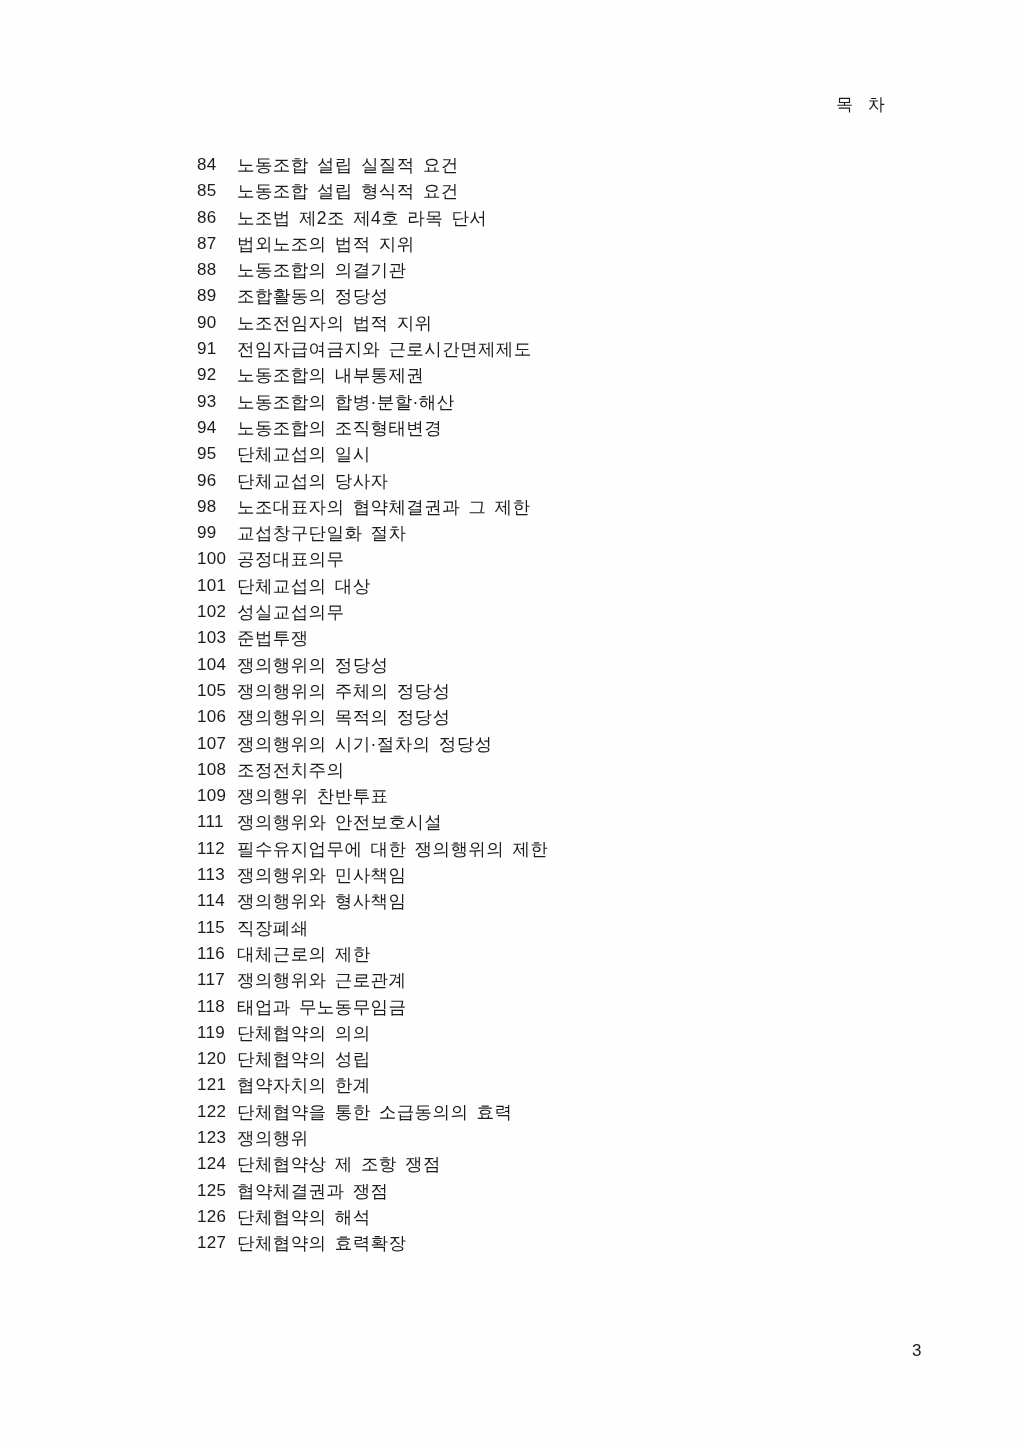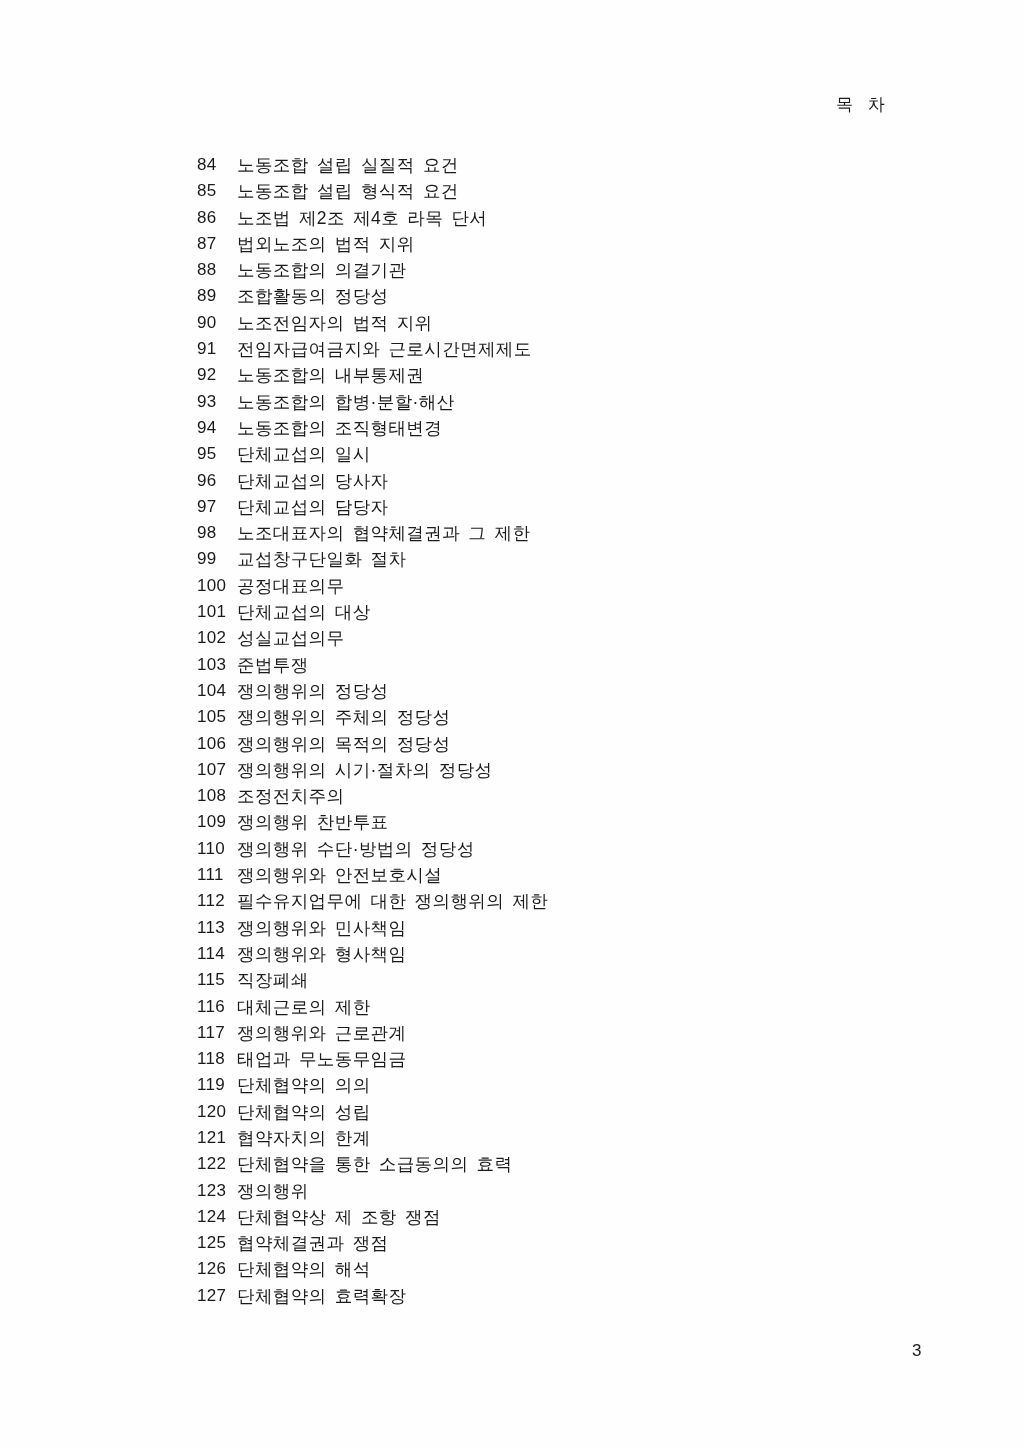--- a/index.html
+++ b/index.html
@@ -113,24 +113,20 @@
       </div>
       <div class="toc-row">
         <span class="toc-num">95</span>
         <span class="toc-title">단체교섭의 일시</span>
       </div>
       <div class="toc-row">
         <span class="toc-num">96</span>
         <span class="toc-title">단체교섭의 당사자</span>
       </div>
       <div class="toc-row">
-        <span class="toc-num">97</span>
-        <span class="toc-title">단체교섭의 담당자</span>
-      </div>
-      <div class="toc-row">
         <span class="toc-num">98</span>
         <span class="toc-title">노조대표자의 협약체결권과 그 제한</span>
       </div>
       <div class="toc-row">
         <span class="toc-num">99</span>
         <span class="toc-title">교섭창구단일화 절차</span>
       </div>
       <div class="toc-row">
         <span class="toc-num">100</span>
         <span class="toc-title">공정대표의무</span>
@@ -165,24 +161,20 @@
       </div>
       <div class="toc-row">
         <span class="toc-num">108</span>
         <span class="toc-title">조정전치주의</span>
       </div>
       <div class="toc-row">
         <span class="toc-num">109</span>
         <span class="toc-title">쟁의행위 찬반투표</span>
       </div>
       <div class="toc-row">
-        <span class="toc-num">110</span>
-        <span class="toc-title">쟁의행위 수단·방법의 정당성</span>
-      </div>
-      <div class="toc-row">
         <span class="toc-num">111</span>
         <span class="toc-title">쟁의행위와 안전보호시설</span>
       </div>
       <div class="toc-row">
         <span class="toc-num">112</span>
         <span class="toc-title">필수유지업무에 대한 쟁의행위의 제한</span>
       </div>
       <div class="toc-row">
         <span class="toc-num">113</span>
         <span class="toc-title">쟁의행위와 민사책임</span>

